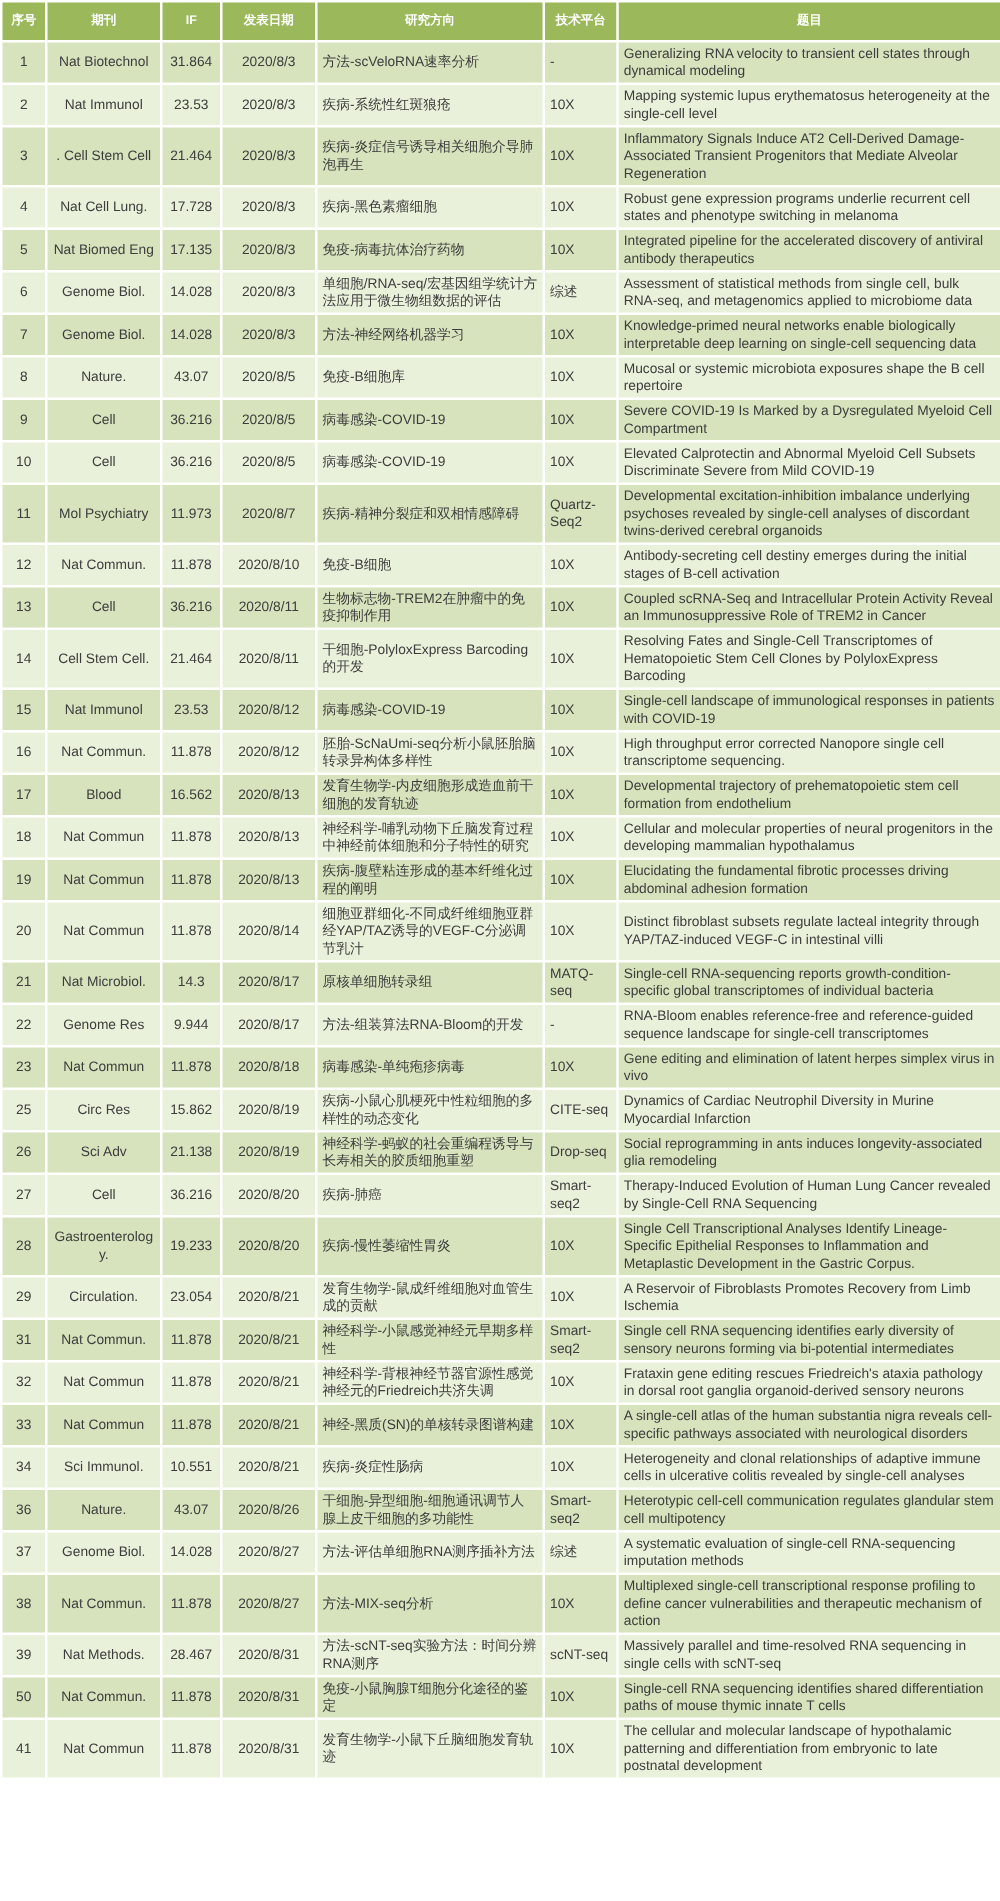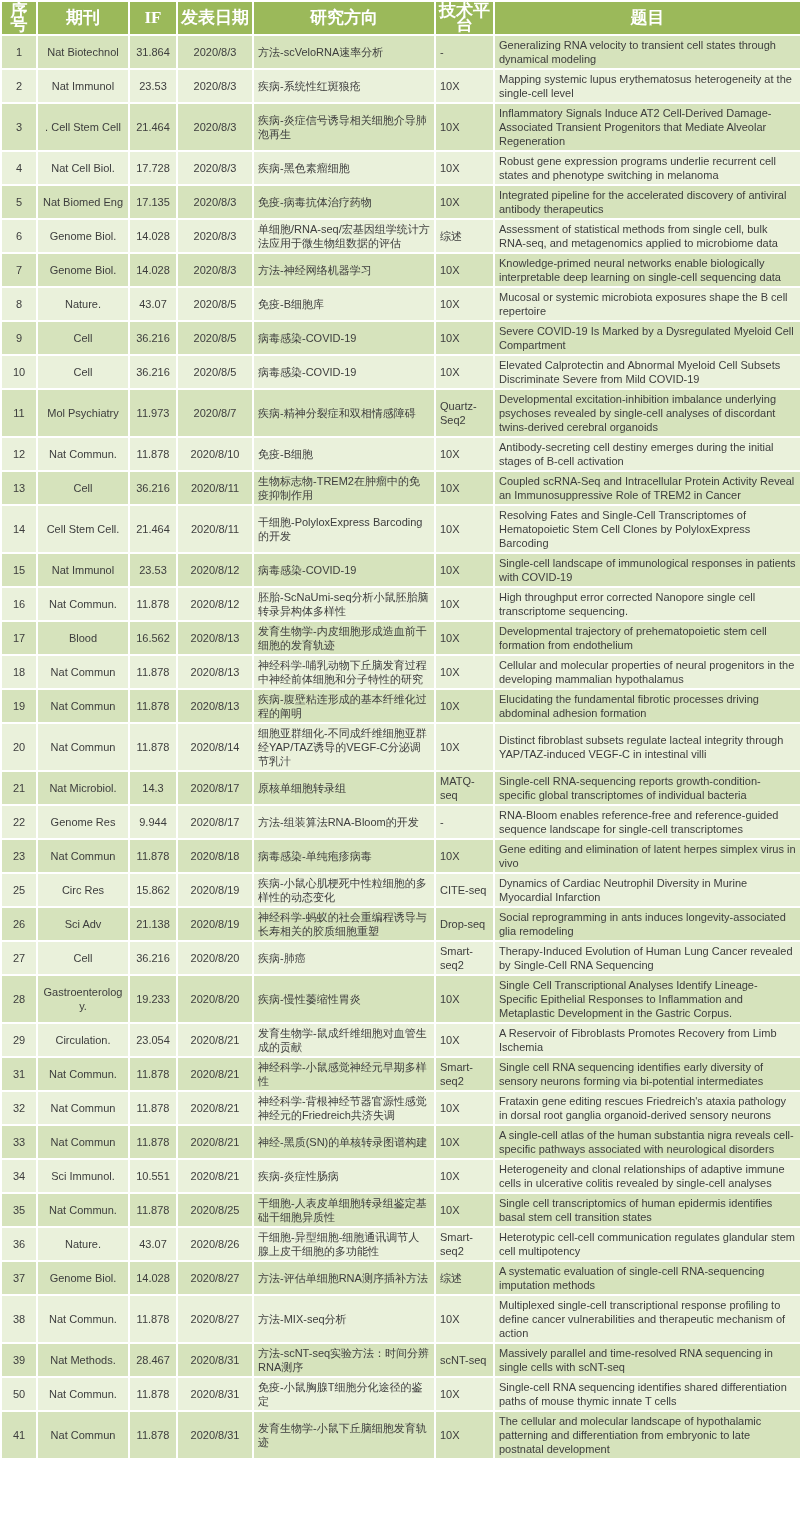--- a/index.html
+++ b/index.html
@@ -20,25 +20,24 @@
     color:var(--body-text);
     padding:2px 4px;
     vertical-align:middle;
     overflow-wrap:break-word;
     word-break:break-word;
   }
   thead th{
     background:var(--header-bg);
     color:var(--header-text);
     font-weight:bold;
-    font-size:17px;
+    font-size:10px;
     height:26px;
     text-align:center;
     padding:2px 2px;
-    font-family:Liberation Serif, serif;
   }
   tbody tr:nth-child(odd) td{background:var(--row-odd-bg);}
   tbody tr:nth-child(even) td{background:var(--row-even-bg);}
   td.c-index,td.c-journal,td.c-if,td.c-date{text-align:center;}
   td.c-dir,td.c-platform,td.c-title{text-align:left;}
   col.w-index{width:36px;}
   col.w-journal{width:92px;}
   col.w-if{width:48px;}
   col.w-date{width:76px;}
   col.w-dir{width:182px;}
@@ -112,21 +111,21 @@
     <td class="c-index">3</td>
     <td class="c-journal">. Cell Stem Cell</td>
     <td class="c-if">21.464</td>
     <td class="c-date">2020/8/3</td>
     <td class="c-dir">疾病-炎症信号诱导相关细胞介导肺泡再生</td>
     <td class="c-platform">10X</td>
     <td class="c-title">Inflammatory Signals Induce AT2 Cell-Derived Damage-Associated Transient Progenitors that Mediate Alveolar Regeneration</td>
   </tr>
       <tr>
     <td class="c-index">4</td>
-    <td class="c-journal">Nat Cell Biol.</td>
+    <td class="c-journal">Nat Cell Lung.</td>
     <td class="c-if">17.728</td>
     <td class="c-date">2020/8/3</td>
     <td class="c-dir">疾病-黑色素瘤细胞</td>
     <td class="c-platform">10X</td>
     <td class="c-title">Robust gene expression programs underlie recurrent cell states and phenotype switching in melanoma</td>
   </tr>
       <tr>
     <td class="c-index">5</td>
     <td class="c-journal">Nat Biomed Eng</td>
     <td class="c-if">17.135</td>
@@ -370,29 +369,20 @@
     <td class="c-title">A single-cell atlas of the human substantia nigra reveals cell-specific pathways associated with neurological disorders</td>
   </tr>
       <tr>
     <td class="c-index">34</td>
     <td class="c-journal">Sci Immunol.</td>
     <td class="c-if">10.551</td>
     <td class="c-date">2020/8/21</td>
     <td class="c-dir">疾病-炎症性肠病</td>
     <td class="c-platform">10X</td>
     <td class="c-title">Heterogeneity and clonal relationships of adaptive immune cells in ulcerative colitis revealed by single-cell analyses</td>
-  </tr>
-      <tr>
-    <td class="c-index">35</td>
-    <td class="c-journal">Nat Commun.</td>
-    <td class="c-if">11.878</td>
-    <td class="c-date">2020/8/25</td>
-    <td class="c-dir">干细胞-人表皮单细胞转录组鉴定基础干细胞异质性</td>
-    <td class="c-platform">10X</td>
-    <td class="c-title">Single cell transcriptomics of human epidermis identifies basal stem cell transition states</td>
   </tr>
       <tr>
     <td class="c-index">36</td>
     <td class="c-journal">Nature.</td>
     <td class="c-if">43.07</td>
     <td class="c-date">2020/8/26</td>
     <td class="c-dir">干细胞-异型细胞-细胞通讯调节人腺上皮干细胞的多功能性</td>
     <td class="c-platform">Smart-seq2</td>
     <td class="c-title">Heterotypic cell-cell communication regulates glandular stem cell multipotency</td>
   </tr>

